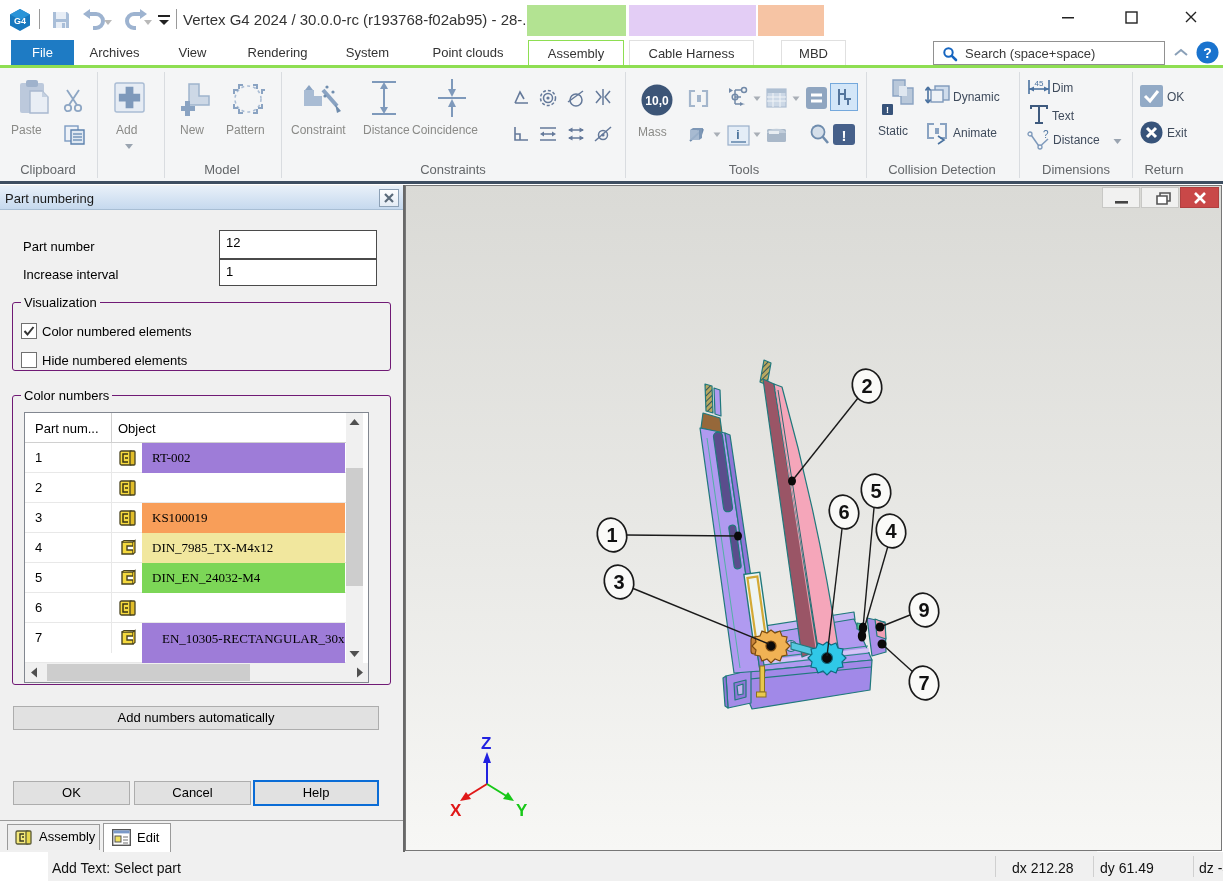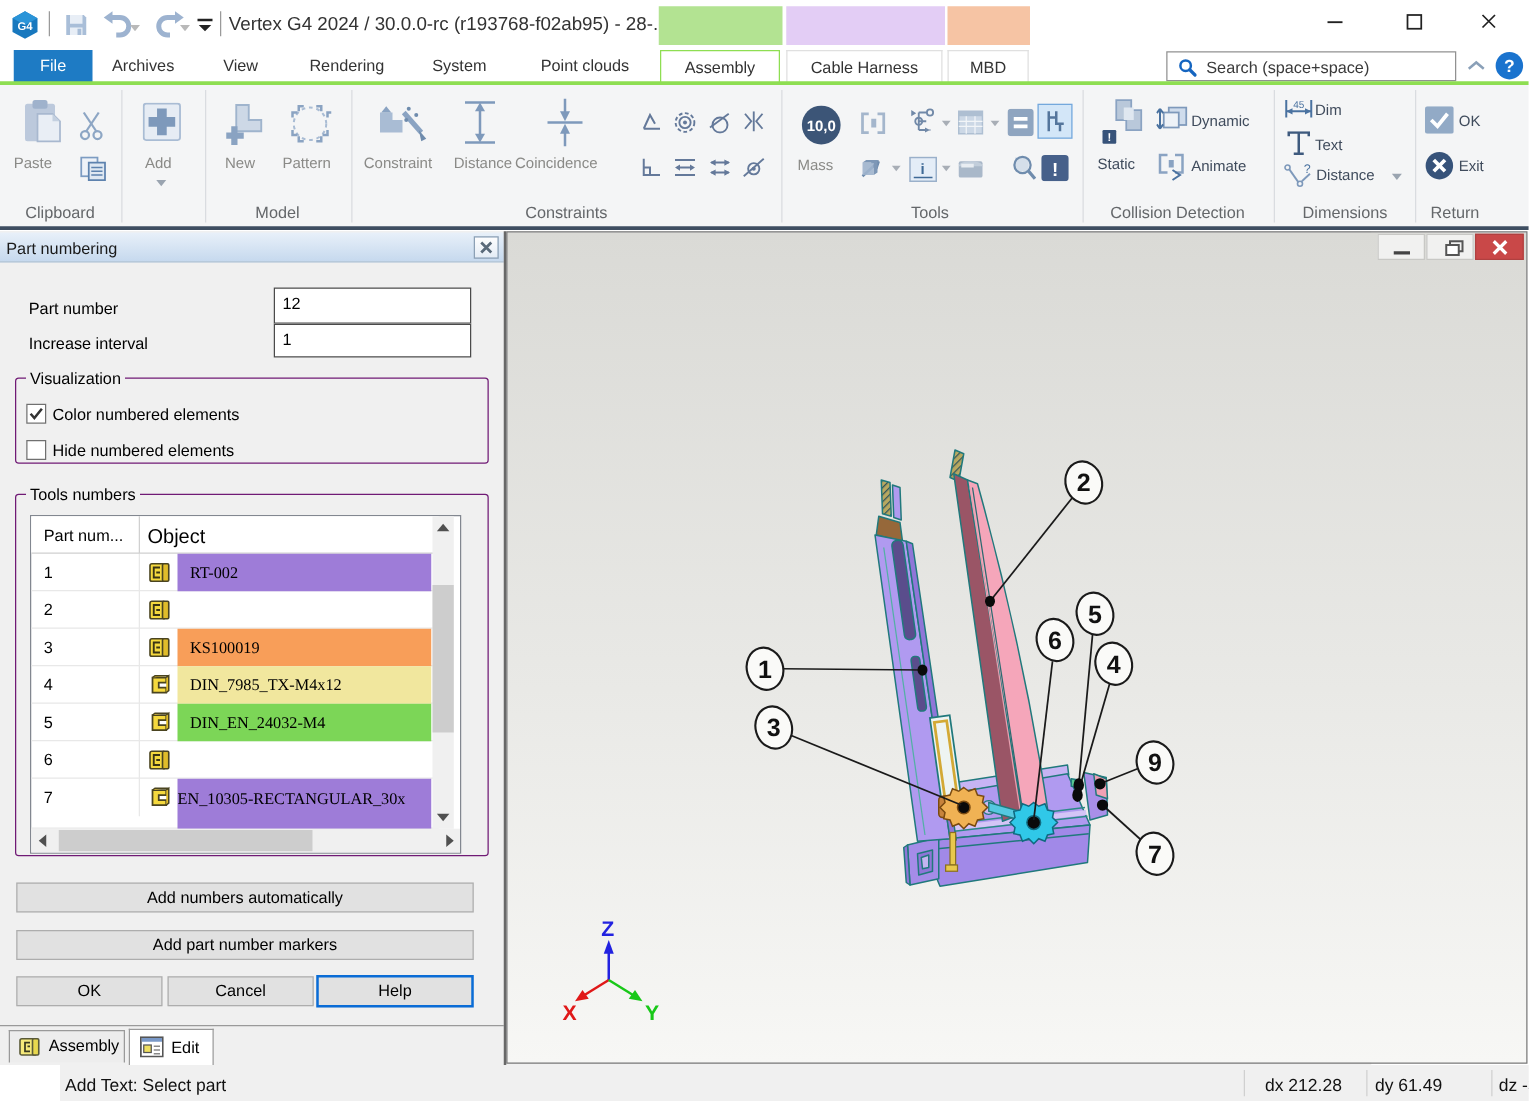--- a/index.html
+++ b/index.html
@@ -105,21 +105,21 @@
 
 <div id="tabrow">
   <div class="rtab" style="left:11px;width:63px;background:#1e7bc4;color:#fff">File</div>
   <div class="rtab" style="left:74px;width:81px;">Archives</div>
   <div class="rtab" style="left:155px;width:75px;">View</div>
   <div class="rtab" style="left:230px;width:95px;">Rendering</div>
   <div class="rtab" style="left:325px;width:85px;">System</div>
   <div class="rtab" style="left:410px;width:116px;">Point clouds</div>
   <div class="rtab" style="left:528px;width:96px;background:#fff;border:1px solid #8ede52;border-bottom:none;">Assembly</div>
   <div class="rtab" style="left:629px;width:125px;border:1px solid #e0e0e0;border-bottom:none;">Cable Harness</div>
-  <div class="rtab" style="left:758px;width:65px;border:1px solid #e0e0e0;border-bottom:none;">MBD</div>
+  <div class="rtab" style="left:781px;width:65px;border:1px solid #e0e0e0;border-bottom:none;">MBD</div>
 
   <div class="abs" style="left:933px;top:1px;width:232px;height:24px;background:#fff;border:1px solid #919191">
     <svg class="abs" style="left:8px;top:4px" width="16" height="16" viewBox="0 0 16 16">
       <circle cx="6.5" cy="6.5" r="4.2" fill="none" stroke="#1565c0" stroke-width="2"></circle>
       <line x1="9.8" y1="9.8" x2="14" y2="14" stroke="#1565c0" stroke-width="2.6" stroke-linecap="round"></line>
     </svg>
     <span class="abs" style="left:31px;top:4px;font-size:13px;color:#3a3a3a">Search (space+space)</span>
   </div>
   <svg class="abs" style="left:1173px;top:7px" width="16" height="12" viewBox="0 0 16 12">
         <path d="M2 8 L8 3 L14 8" fill="none" stroke="#8aa0b8" stroke-width="2"></path>
@@ -416,27 +416,27 @@
     <fieldset class="grp" style="left:12px;top:110px;width:379px;height:76px">
       <legend>Visualization</legend>
     </fieldset>
     <div class="cb" style="left:21px;top:138px"><svg width="14" height="14" viewBox="0 0 14 14">
             <path d="M2.5 7 l3 3.5 L11.5 3" stroke="#333" stroke-width="2" fill="none"></path>
           </svg></div>
     <div class="fld" style="left:42px;top:139px">Color numbered elements</div>
     <div class="cb" style="left:21px;top:167px"></div>
     <div class="fld" style="left:42px;top:168px">Hide numbered elements</div>
     <fieldset class="grp" style="left:12px;top:203px;width:379px;height:297px">
-      <legend>Tools numbers</legend>
+      <legend>Color numbers</legend>
     </fieldset>
     <div id="ptable">
 
       <div class="abs" style="left:0;top:0;width:326px;height:30px;background:#fff;border-bottom:1px solid #d0d0d0">
         <span class="abs" style="left:10px;top:8px;font-size:13px">Part num...</span>
-        <span class="abs" style="left:93px;top:8px;font-size:16px">Object</span>
+        <span class="abs" style="left:93px;top:8px;font-size:13px">Object</span>
         <div class="abs" style="left:86px;top:0;width:1px;height:30px;background:#d0d0d0"></div>
       </div>
       <div class="abs" style="left:86px;top:30px;width:1px;height:210px;background:#e8e8e8"></div>
 
       <div class="trow" style="top:30px">
             <span class="abs" style="left:10px;top:7px">1</span>
             <svg class="abs" style="left:93px;top:5px" width="20" height="20" viewBox="0 0 20 20">
               <rect x="2" y="3" width="12" height="14" rx="1.5" fill="#f5d93e" stroke="#4a4420" stroke-width="1.3"></rect>
               <rect x="12" y="3" width="5" height="14" rx="1" fill="#e0bc2a" stroke="#4a4420" stroke-width="1.3"></rect>
               <path d="M10 6 h-5 v8 h5 M10 10 h-3" stroke="#3a3415" stroke-width="1.5" fill="none"></path>
@@ -483,21 +483,21 @@
               <rect x="12" y="3" width="5" height="14" rx="1" fill="#e0bc2a" stroke="#4a4420" stroke-width="1.3"></rect>
               <path d="M10 6 h-5 v8 h5 M10 10 h-3" stroke="#3a3415" stroke-width="1.5" fill="none"></path>
             </svg>
           </div>
       <div class="trow" style="top:210px;height:40px">
             <span class="abs" style="left:10px;top:7px">7</span>
             <svg class="abs" style="left:93px;top:5px" width="20" height="20" viewBox="0 0 20 20">
               <path d="M15 4 h-11 v12 h11 v-4 h-6 v-4 h6 z" fill="#f5d93e" stroke="#4a4420" stroke-width="1.4"></path>
               <path d="M15 4 l2 -1.5 v12 l-2 1.5 M4 4 l2 -1.5 h11" fill="#e0bc2a" stroke="#4a4420" stroke-width="1.2"></path>
             </svg>
-            <div class="rowcolor" style="background:#9e7cd8;height:40px;padding-left:0;align-items:flex-start;padding-top:8px">EN_10305-RECTANGULAR_30x</div>
+            <div class="rowcolor" style="background:#9e7cd8;height:40px;padding-left:20px;align-items:flex-start;padding-top:8px">EN_10305-RECTANGULAR_30x</div>
           </div>
 
       <div class="abs" style="left:321px;top:0;width:17px;height:250px;background:#f0f0f0">
         <svg class="abs" style="left:3px;top:5px" width="11" height="8">
               <polygon points="5.5,1 10.5,7 0.5,7" fill="#505050"></polygon>
             </svg>
         <div class="abs" style="left:0;top:55px;width:17px;height:118px;background:#cdcdcd"></div>
         <svg class="abs" style="left:3px;top:237px" width="11" height="8">
               <polygon points="5.5,7 10.5,1 0.5,1" fill="#505050"></polygon>
             </svg>
@@ -507,21 +507,20 @@
         <svg class="abs" style="left:5px;top:4px" width="8" height="11">
               <polygon points="1,5.5 7,0.5 7,10.5" fill="#505050"></polygon>
             </svg>
         <div class="abs" style="left:22px;top:1px;width:203px;height:17px;background:#cdcdcd"></div>
         <svg class="abs" style="left:331px;top:4px" width="8" height="11">
               <polygon points="7,5.5 1,0.5 1,10.5" fill="#505050"></polygon>
             </svg>
       </div>
     </div>
     <div class="pbtn" style="top:521px">Add numbers automatically</div>
-    <div class="pbtn" style="top:559px">Add part number markers</div>
     <div class="pbtn" style="top:596px;width:117px">OK</div>
     <div class="pbtn" style="left:134px;top:596px;width:117px">Cancel</div>
     <div class="pbtn" style="left:253px;top:595px;width:126px;height:26px;border:2px solid #0a6cd6;line-height:22px">Help</div>
     <div id="btabs">
       <div class="btab" style="left:7px;width:93px;background:#ededed">
         <svg class="abs" style="left:7px;top:4px" width="18" height="17" viewBox="0 0 18 17">
           <rect x="1" y="2" width="13" height="13" rx="1.5" fill="#f5e97a" stroke="#5a5a38" stroke-width="1.3"></rect>
           <rect x="11" y="2" width="5" height="13" rx="1" fill="#e8d84e" stroke="#5a5a38" stroke-width="1.3"></rect>
           <path d="M9 5 h-4 v7 h4 M9 8 h-2" stroke="#3a3a20" stroke-width="1.4" fill="none"></path>
         </svg>

